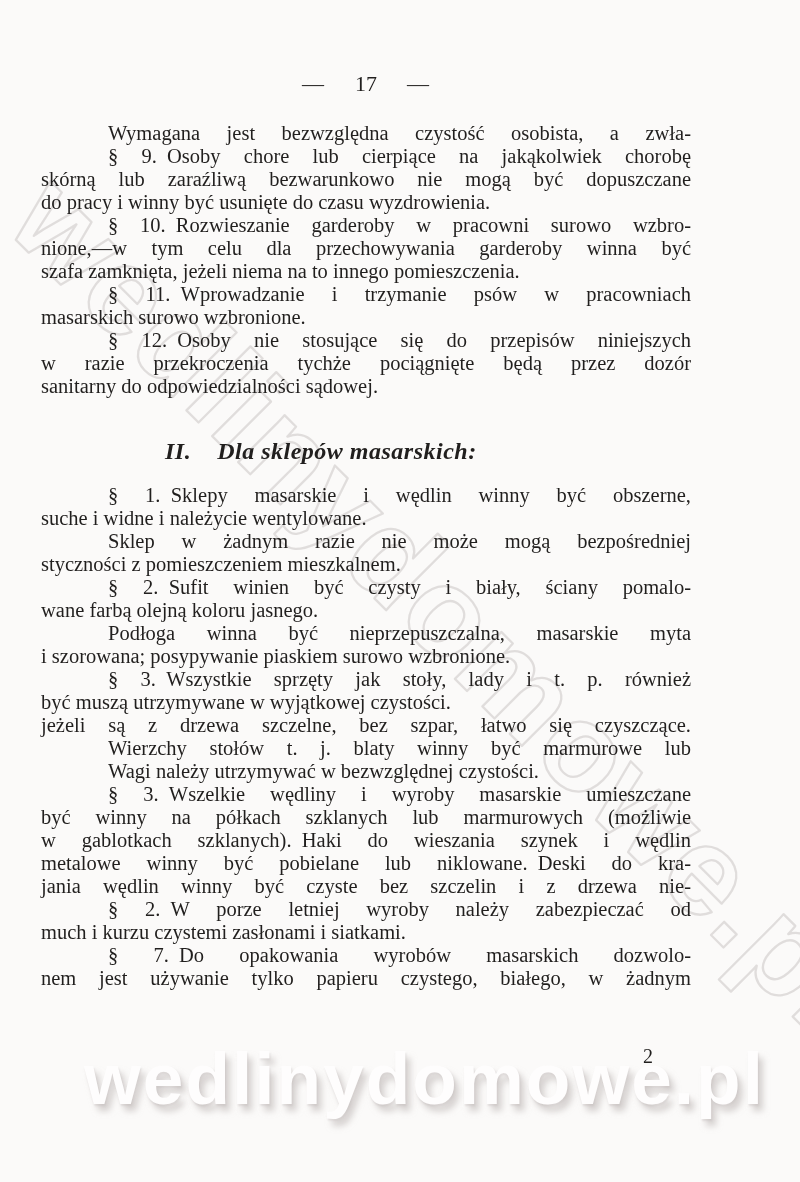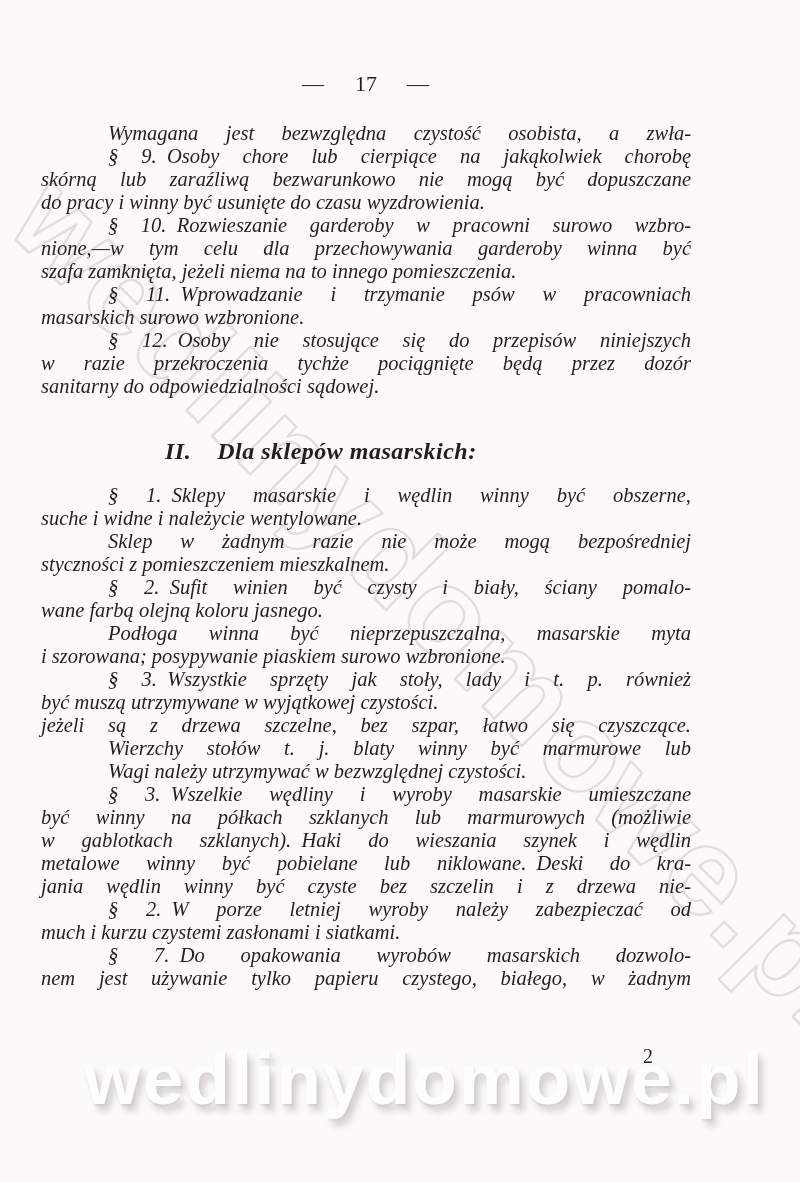--- a/index.html
+++ b/index.html
@@ -22,21 +22,21 @@
   .content{position:absolute;left:41px;top:0;width:650px;z-index:2;}
   .pg-header{
     margin:71px 0 25px 0;
     display:flex;justify-content:center;align-items:center;gap:30px;
     font-size:22px;line-height:26px;
   }
   .pg-header .dash{letter-spacing:1px;}
   .para{margin:0;}
   .ln{
     font-size:20.5px;line-height:23px;
-    text-align:justify;text-align-last:justify;font-style:italic;
+    text-align:justify;text-align-last:justify;
   }
   .ln.last{text-align-last:left;}
   .ln.ind{text-indent:67px;}
   .sec-heading{
     margin:39px 0 19px 124px;
     font-size:24px;line-height:28px;font-weight:700;font-style:italic;
     letter-spacing:.5px;white-space:nowrap;
   }
   .sec-heading .num{margin-right:26px;}
   .sig{

